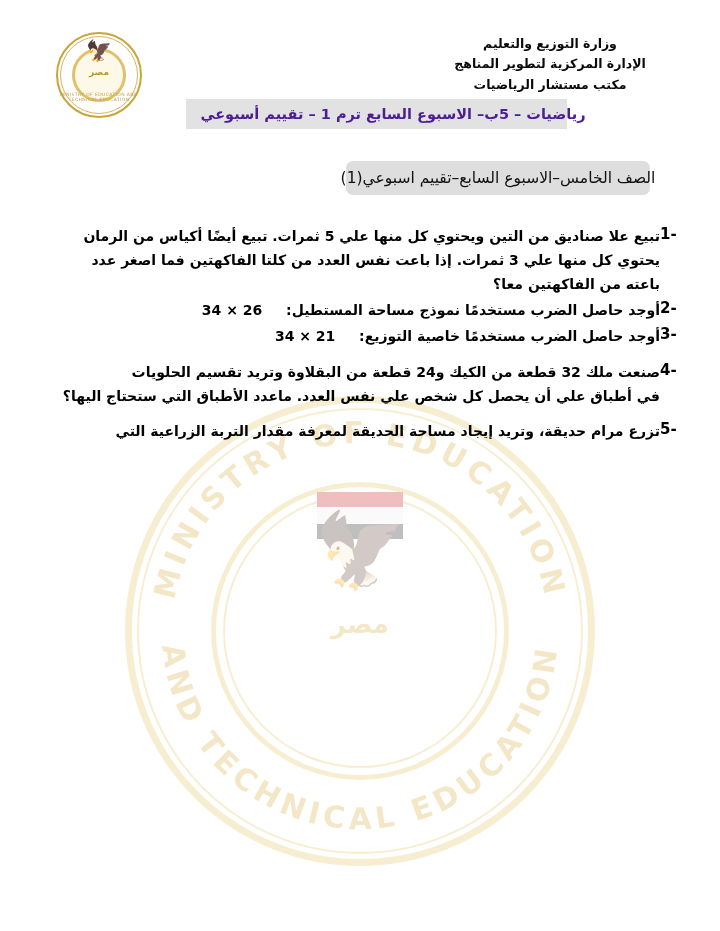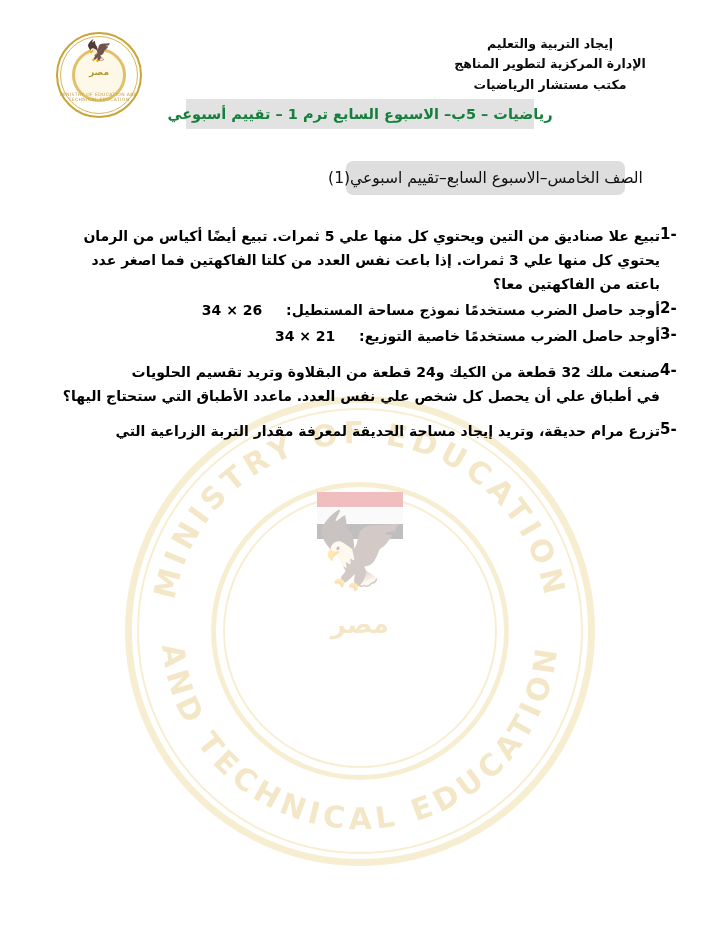--- a/index.html
+++ b/index.html
@@ -169,37 +169,38 @@
   .ministry-lines div { white-space: nowrap; }
 
   
   .title-banner {
     position: absolute;
     top: 99px;
     left: 186px;
     width: 348px;
     height: 30px;
     background: #e2e2e2;
-    color: #15803d;
+    color: #4c1d95;
     font-family: "DejaVu Sans", sans-serif;
     font-weight: bold;
     font-size: 14.5px;
     display: flex;
     align-items: center;
     justify-content: center;
     text-align: center;
     z-index: 3;
     white-space: nowrap;
+    padding-left: 33px;
   }
 
   .subtitle-box {
     position: absolute;
     top: 161px;
     left: 346px;
-    width: 279px;
+    width: 304px;
     height: 34px;
     background: #dedede;
     border-radius: 7px;
     display: flex;
     align-items: center;
     justify-content: center;
     font-family: "DejaVu Sans", serif;
     font-size: 15.5px;
     color: #101010;
     z-index: 3;
@@ -297,21 +298,21 @@
     <div class="emblem">
       <div class="e-ring e1"></div>
       <div class="e-ring e2"></div>
       <div class="e-ring e3"></div>
       <div class="e-eagle">🦅</div>
       <div class="e-word">مصر</div>
       <div class="e-micro">MINISTRY OF EDUCATION AND TECHNICAL EDUCATION</div>
     </div>
 
     <div class="ministry-lines">
-      <div>إيجاد التربية والتعليم</div>
+      <div>وزارة التوزيع والتعليم</div>
       <div>الإدارة المركزية لتطوير المناهج</div>
       <div>مكتب مستشار الرياضيات</div>
     </div>
   </div>
 
   <div class="title-banner">رياضيات  – 5ب–  الاسبوع السابع ترم 1 – تقييم أسبوعي</div>
 
   <div class="subtitle-box">الصف الخامس–الاسبوع السابع–تقييم اسبوعي(1)</div>
 
   <div class="questions">

